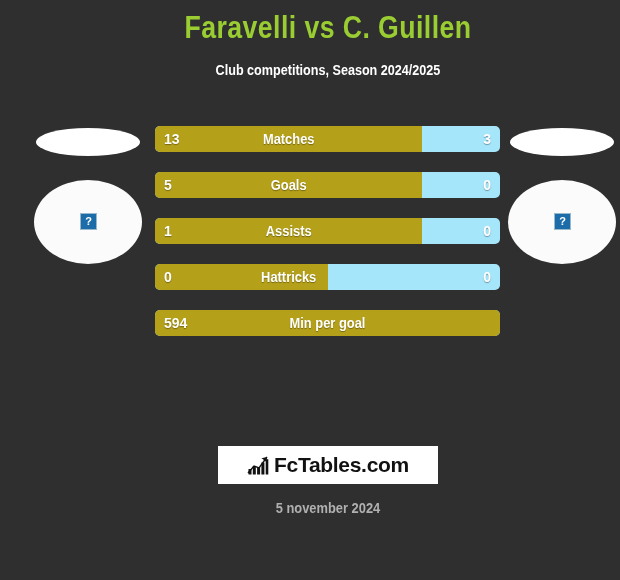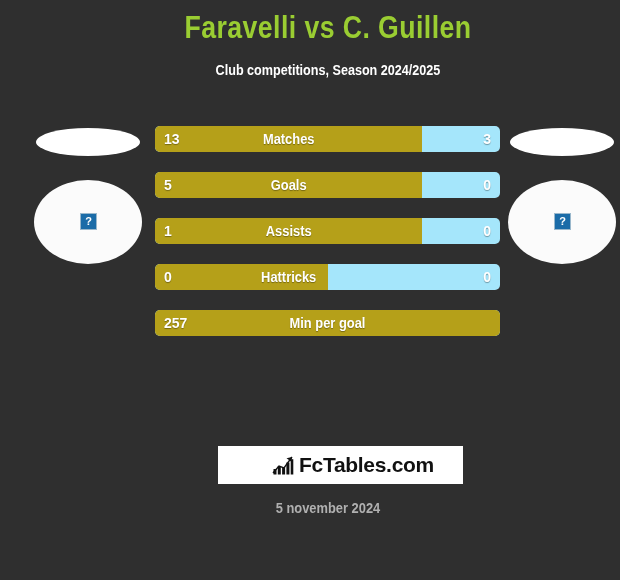--- a/index.html
+++ b/index.html
@@ -153,21 +153,20 @@
   .logo {
     position: absolute;
     left: 200px;
     top: 446px;
     width: 220px;
     height: 38px;
     background: #ffffff;
     display: flex;
     align-items: center;
     justify-content: center;
-    padding-left: 25px;
   }
   .logo-icon {
     width: 22px;
     height: 20px;
     margin-right: 5px;
     display: block;
   }
   .logo-text {
     color: #111111;
     font-size: 21px;
@@ -229,21 +228,21 @@
         <span class="bar-val away">0</span>
       </div>
       <div class="bar-row split">
         <div class="bar-fill" style="width: 50%;"></div>
         <span class="bar-val home">0</span>
         <span class="bar-label">Hattricks</span>
         <span class="bar-val away">0</span>
       </div>
       <div class="bar-row full">
         <div class="bar-fill" style="width: 100%;"></div>
-        <span class="bar-val home">257</span>
+        <span class="bar-val home">594</span>
         <span class="bar-label">Min per goal</span>
       </div>
     </div>
 
   <div class="logo">
     <svg class="logo-icon" viewBox="0 0 22 20">
       <polyline points="1,18 7,11 12,13 20,2" fill="none" stroke="#111111" stroke-width="1.4"></polyline>
       <polygon points="20,2 14.5,3.2 19,6.5" fill="#111111"></polygon>
       <rect x="1.5" y="14" width="3" height="5.5" fill="#111111"></rect>
       <rect x="5.8" y="11" width="3" height="8.5" fill="#111111"></rect>

